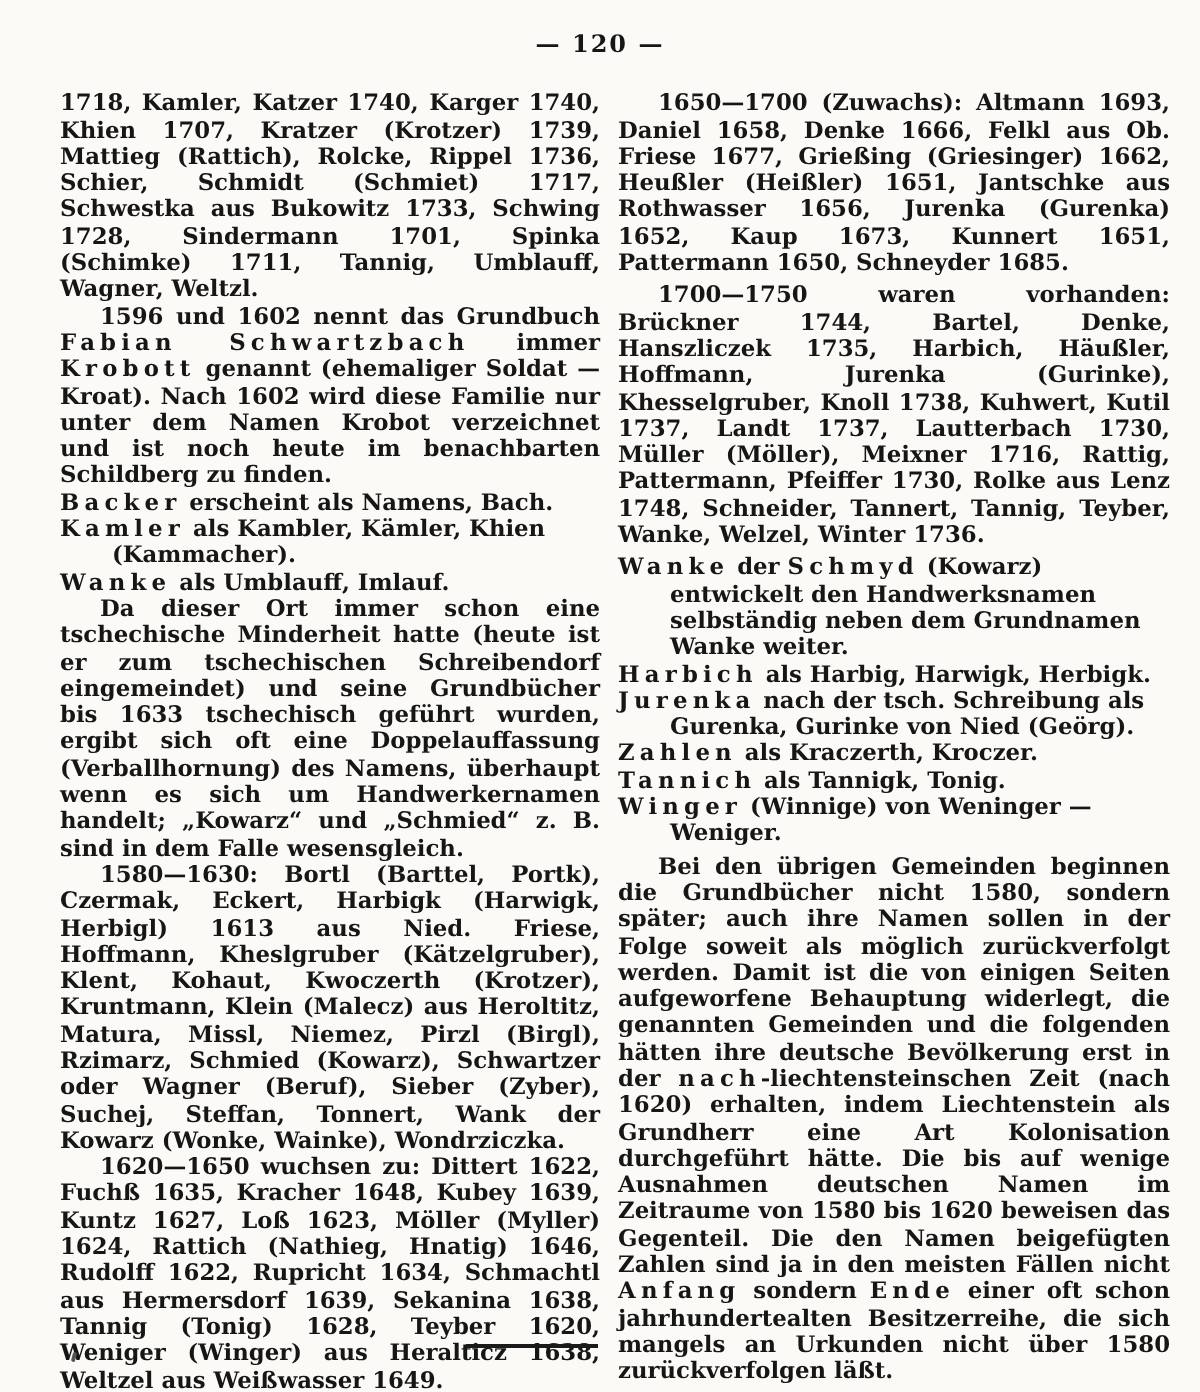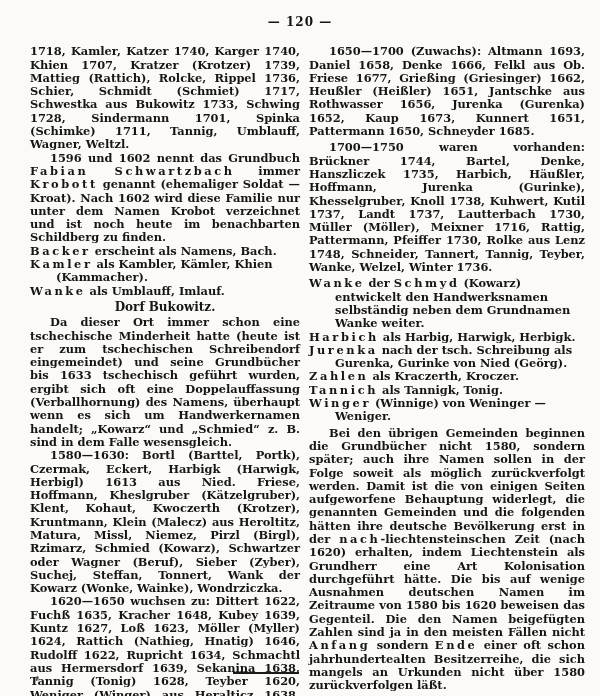--- a/index.html
+++ b/index.html
@@ -86,21 +86,20 @@
       <p class="para-noindent">1718, Kamler, Katzer 1740, Karger 1740, Khien 1707, Kratzer (Krotzer) 1739, Mattieg (Rattich), Rolcke, Rippel 1736, Schier, Schmidt (Schmiet) 1717, Schwestka aus Bukowitz 1733, Schwing 1728, Sindermann 1701, Spinka (Schimke) 1711, Tannig, Umblauff, Wagner, Weltzl.</p>
 
       <p class="para"><span>1596 und 1602 nennt das Grundbuch </span><span class="sperr">Fabian Schwartzbach</span><span> immer </span><span class="sperr">Krobott</span><span> genannt (ehemaliger Soldat — Kroat). Nach 1602 wird diese Familie nur unter dem Namen Krobot verzeichnet und ist noch heute im benachbarten Schildberg zu finden.</span></p>
 
       <p class="entry"><span class="sperr">Backer</span><span> erscheint als Namens, Bach.</span></p>
 
       <p class="entry"><span class="sperr">Kamler</span><span> als Kambler, Kämler, Khien (Kammacher).</span></p>
 
       <p class="entry"><span class="sperr">Wanke</span><span> als Umblauff, Imlauf.</span></p>
 
-      <p class="section-heading">Dorf Bukowitz.</p>
 
       <p class="para">Da dieser Ort immer schon eine tschechische Minderheit hatte (heute ist er zum tschechischen Schreibendorf eingemeindet) und seine Grundbücher bis 1633 tschechisch geführt wurden, ergibt sich oft eine Doppelauffassung (Verballhornung) des Namens, überhaupt wenn es sich um Handwerkernamen handelt; „Kowarz“ und „Schmied“ z. B. sind in dem Falle wesensgleich.</p>
 
       <p class="para">1580—1630: Bortl (Barttel, Portk), Czermak, Eckert, Harbigk (Harwigk, Herbigl) 1613 aus Nied. Friese, Hoffmann, Kheslgruber (Kätzelgruber), Klent, Kohaut, Kwoczerth (Krotzer), Kruntmann, Klein (Malecz) aus Heroltitz, Matura, Missl, Niemez, Pirzl (Birgl), Rzimarz, Schmied (Kowarz), Schwartzer oder Wagner (Beruf), Sieber (Zyber), Suchej, Steffan, Tonnert, Wank der Kowarz (Wonke, Wainke), Wondrziczka.</p>
 
       <p class="para">1620—1650 wuchsen zu: Dittert 1622, Fuchß 1635, Kracher 1648, Kubey 1639, Kuntz 1627, Loß 1623, Möller (Myller) 1624, Rattich (Nathieg, Hnatig) 1646, Rudolff 1622, Rupricht 1634, Schmachtl aus Hermersdorf 1639, Sekanina 1638, Tannig (Tonig) 1628, Teyber 1620, Weniger (Winger) aus Heralticz 1638, Weltzel aus Weißwasser 1649.</p>
 
     </div>
 
     <div class="col right">

